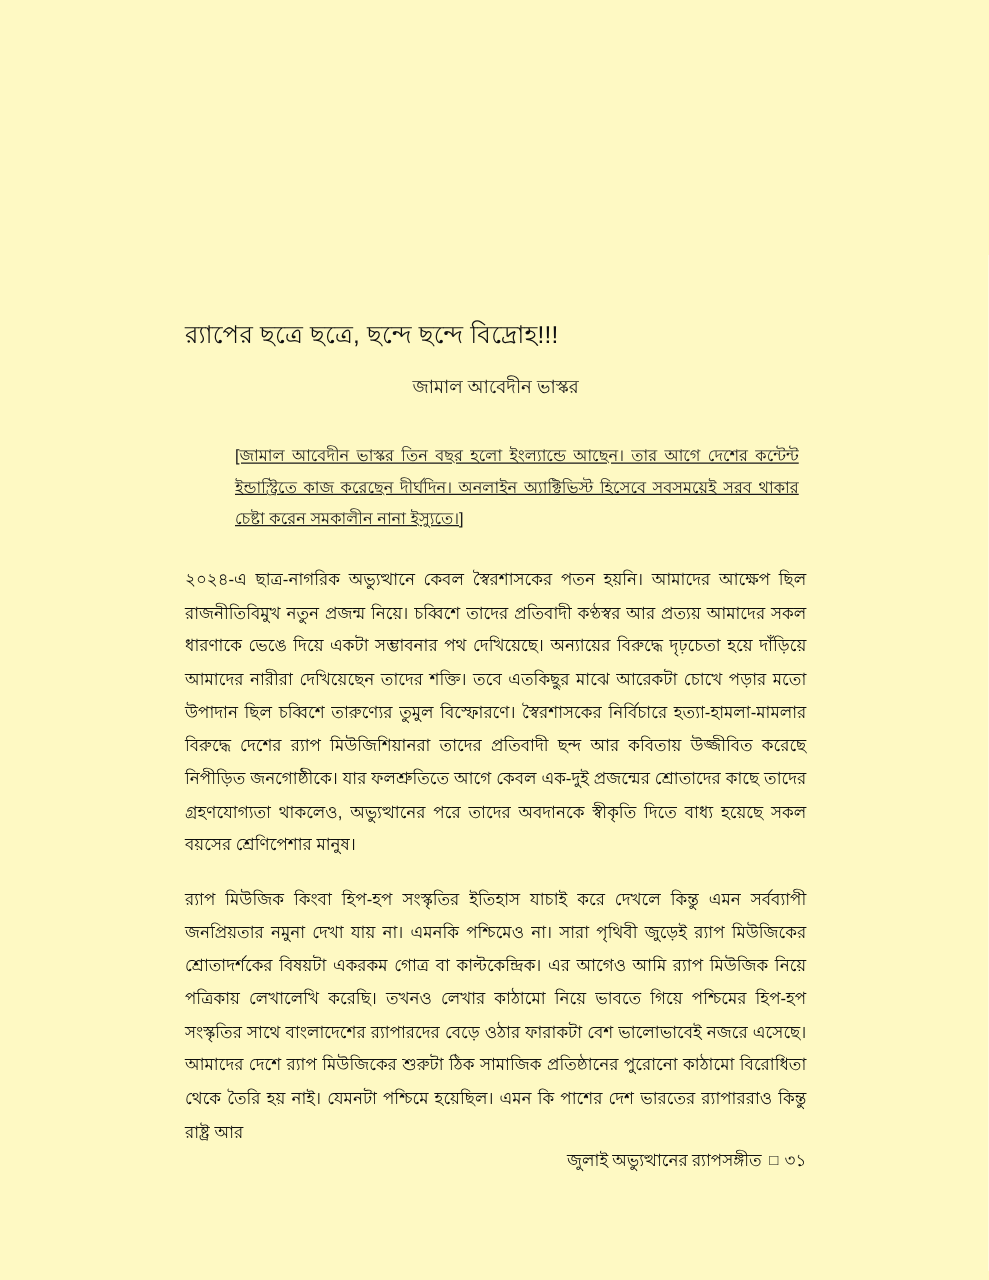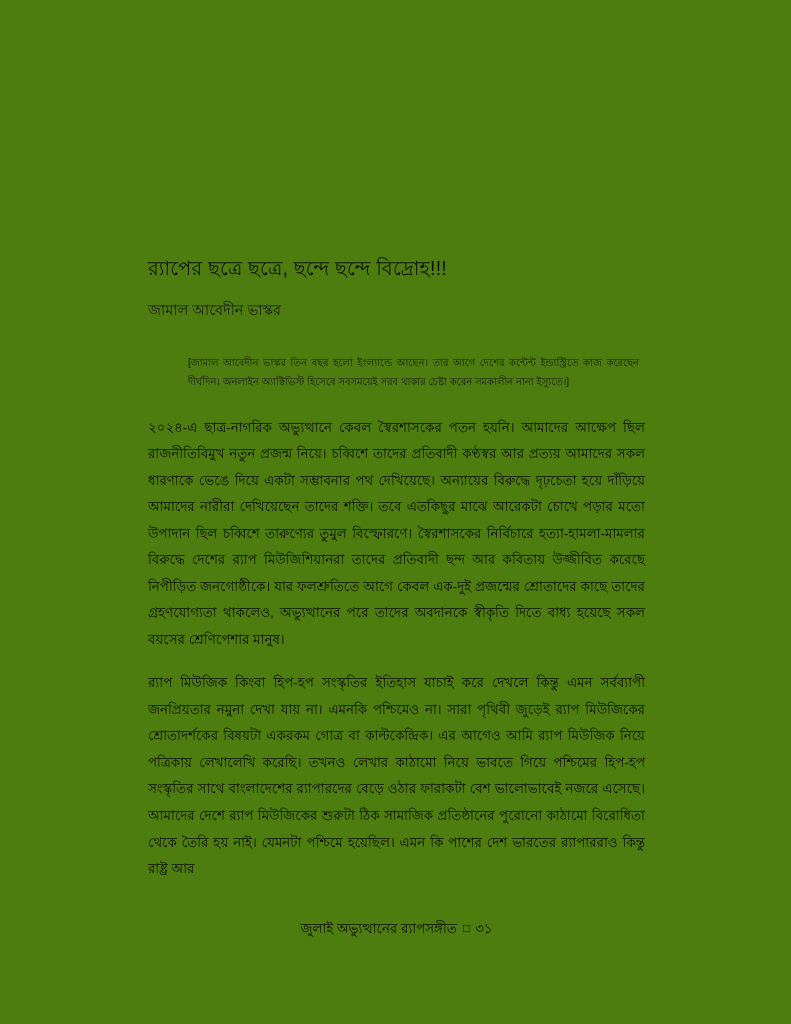--- a/index.html
+++ b/index.html
@@ -6,21 +6,21 @@
   html, body {
     margin: 0;
     padding: 0;
     background: #ffffff;
   }
 
   .page {
     position: relative;
     width: 791px;
     height: 1024px;
-    background: #4d7c0f;
+    background: #fef9c3;
     margin: 0 auto;
     overflow: hidden;
     font-family: "Liberation Serif", "DejaVu Serif", serif;
     color: #000000;
     -webkit-font-smoothing: antialiased;
   }
 
   
   .content {
     position: absolute;
@@ -40,32 +40,34 @@
     white-space: nowrap;
   }
 
   .article-author {
     font-family: "Liberation Sans", "DejaVu Sans", sans-serif;
     font-size: 14.5px;
     font-weight: 400;
     line-height: 1.3;
     margin: 0 0 33px 0;
     color: #1a1a1a;
+    text-align: center;
   }
 
   
   .intro-note {
     margin: 0 0 23px 0;
     padding: 0 6px 0 40px;
     font-family: "Liberation Sans", "DejaVu Sans", sans-serif;
-    font-size: 10px;
+    font-size: 13px;
     line-height: 1.92;
     text-align: justify;
     text-justify: inter-word;
     color: #1a1a1a;
+    text-decoration: underline;
   }
 
   
   .body-par {
     margin: 0 0 17px 0;
     font-family: Liberation Sans, sans-serif;
     font-size: 13.4px;
     line-height: 1.98;
     text-align: justify;
     text-justify: inter-word;
@@ -75,22 +77,22 @@
   .body-par:last-of-type {
     margin-bottom: 0;
   }
 
   
   .page-footer {
     position: absolute;
     left: 148px;
     right: 146px;
     top: 918px;
-    text-align: center;
-    font-family: Liberation Sans, sans-serif;
+    text-align: right;
+    font-family: Liberation Serif, serif;
     font-size: 13.4px;
     line-height: 1.6;
     color: #0d0d0d;
     white-space: nowrap;
   }
 
   .footer-sep {
     display: inline-block;
     margin: 0 5px 0 6px;
     font-size: 12px;

